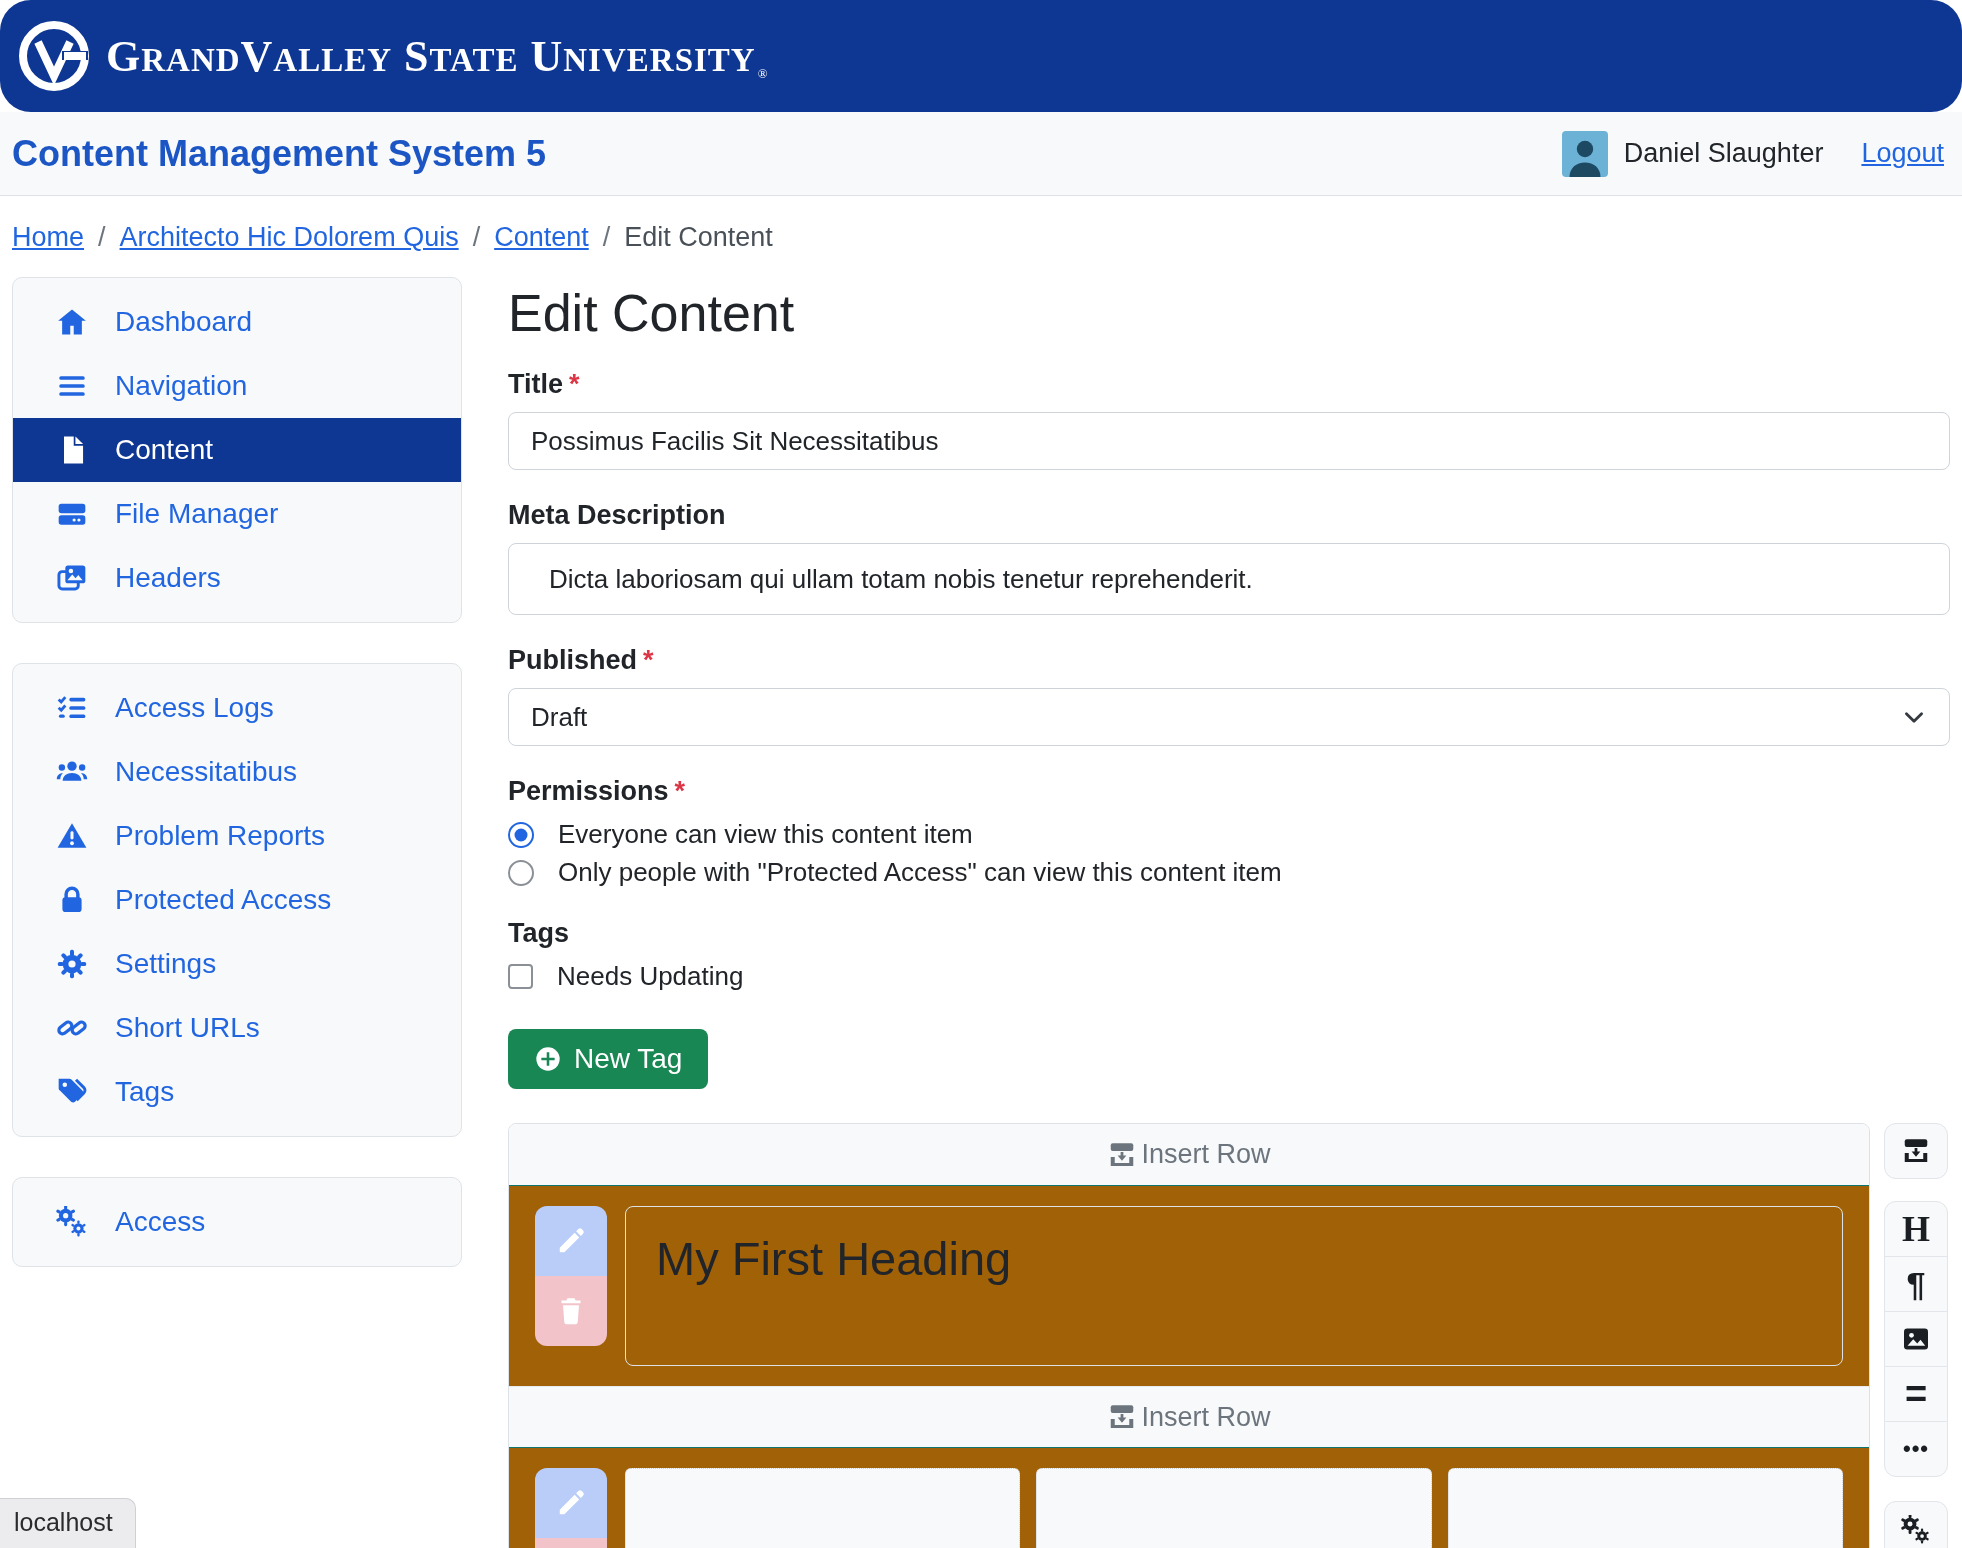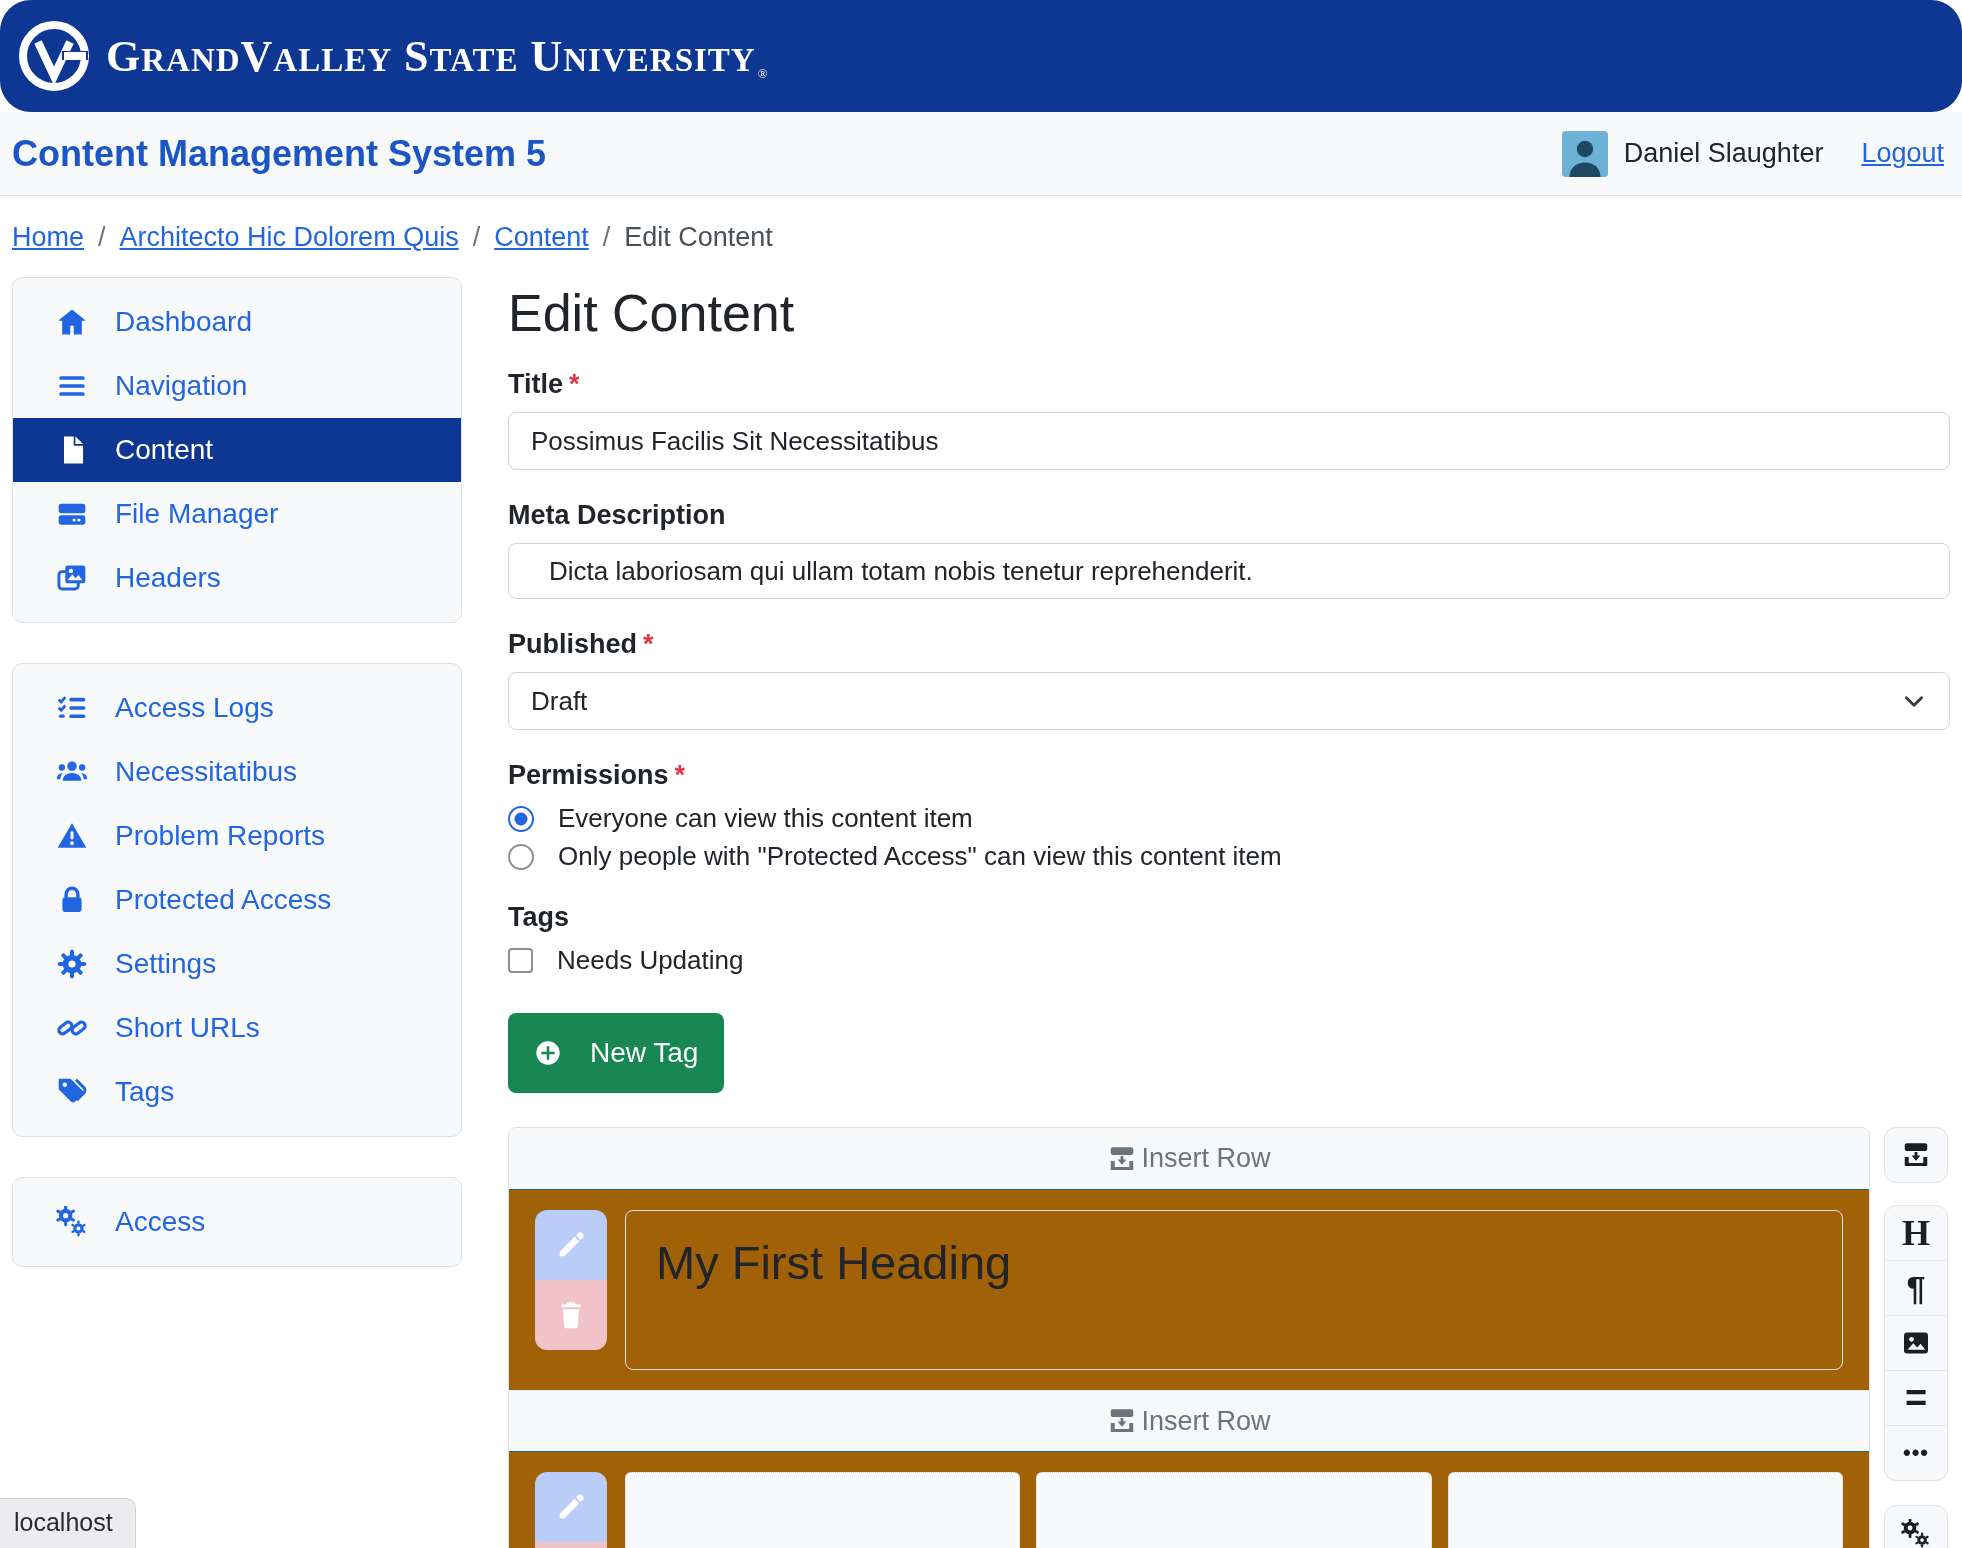--- a/index.html
+++ b/index.html
@@ -56,21 +56,21 @@
   .t-select .chev { position:absolute; right:22px; top:50%; transform:translateY(-50%); width:26px; height:26px; }
 
   .radio-row, .check-row { display:flex; align-items:center; gap:24px; font-size:26px; margin:7px 0; }
   .radio { width:26px; height:26px; border:2px solid #8a9096; border-radius:50%; position:relative; background:#fff; flex:0 0 26px; }
   .radio.checked { border-color:#2166e0; }
   .radio.checked::after { content:""; position:absolute; left:50%; top:50%; transform:translate(-50%,-50%);
     width:13px; height:13px; border-radius:50%; background:#2166e0; }
   .checkbox { width:25px; height:25px; border:2px solid #8a9096; border-radius:4px; background:#fff; flex:0 0 25px; }
 
   .btn-green { margin-top:30px; background:#198754; color:#fff; border:none; border-radius:8px;
-    font-size:28px; padding:24px 26px; display:inline-flex; align-items:center; gap:28px; cursor:pointer;
+    font-size:28px; padding:14px 26px; display:inline-flex; align-items:center; gap:12px; cursor:pointer;
     font-family:inherit; }
   .btn-green svg { width:28px; height:28px; }
 
   
   .editor-wrap { display:flex; margin-top:34px; align-items:flex-start; }
   .editor { flex:1; border:1px solid #dee2e6; border-radius:8px 8px 0 0; overflow:hidden; background:#fff; }
   .insert-bar { background:#f8f9fa; height:62px; display:flex; align-items:center; justify-content:center;
     border-bottom:1px solid #0f766e; }
   .insert-bar.mid { border-top:1px solid #e9ecef; }
   .insert-btn { display:flex; align-items:center; gap:4px; color:#6c757d; font-size:27px; cursor:pointer; }
@@ -339,21 +339,21 @@
     <div class="f-label" style="margin-top:0;">
       <span>Title</span><span class="req">*</span>
     </div>
     <div class="t-input">
       <span>Possimus Facilis Sit Necessitatibus</span>
     </div>
 
     <div class="f-label">
       <span>Meta Description</span>
     </div>
-    <div class="t-area" style="height:56px;padding-left:40px;">
+    <div class="t-area" style="height:72px;padding-left:40px;">
       <span>Dicta laboriosam qui ullam totam nobis tenetur reprehenderit.</span>
     </div>
 
     <div class="f-label">
       <span>Published</span><span class="req">*</span>
     </div>
     <div class="t-select">
       <span>Draft</span>
       <span class="chev">
         <svg viewBox="0 0 24 24" width="26" height="26">

